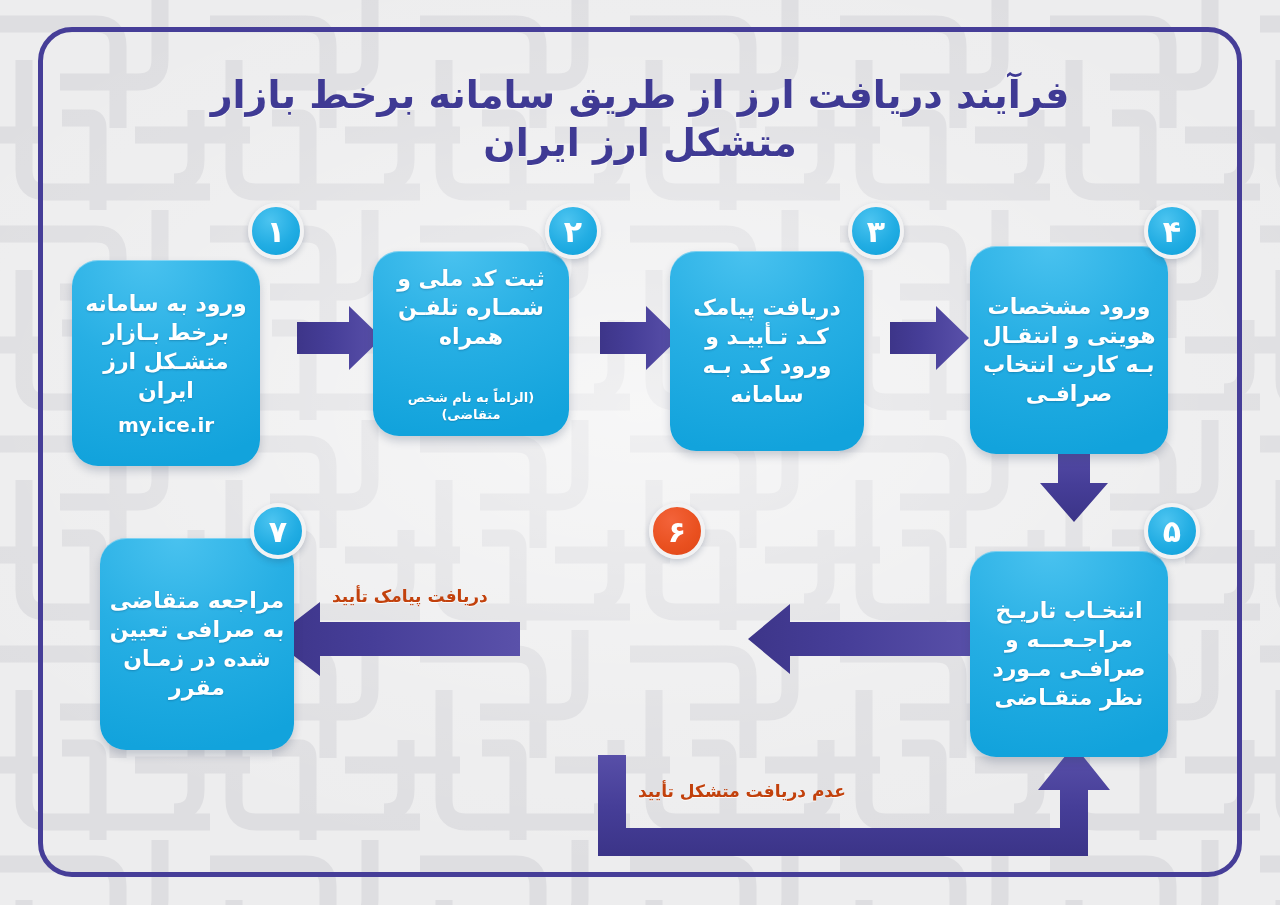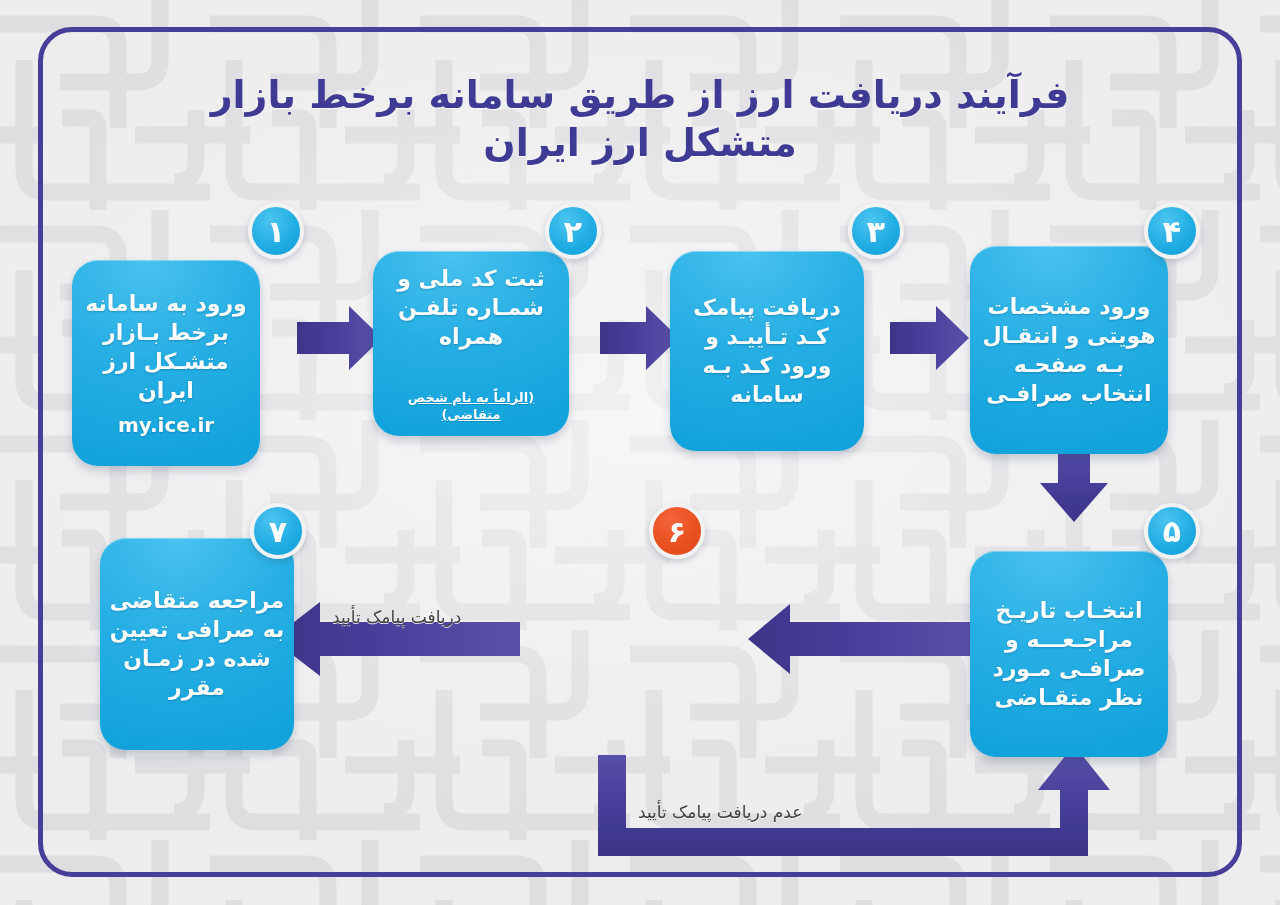--- a/index.html
+++ b/index.html
@@ -92,21 +92,20 @@
     text-shadow: 0 1px 2px rgba(0,60,100,0.30);
     width: 100%;
   }
   .box .sub {
     margin-top: 7px;
     font-size: 13px;
     font-weight: bold;
     line-height: 1.3;
     text-shadow: 0 1px 1px rgba(0,60,100,0.25);
     width: 100%;
-    text-decoration: underline;
   }
   .box .url {
     margin-top: 8px;
     font-size: 20px;
     font-weight: bold;
     direction: ltr;
     text-shadow: 0 1px 2px rgba(0,60,100,0.30);
   }
 
   
@@ -163,26 +162,25 @@
   }
 
   
   .arrow {
     position: absolute;
     z-index: 4;
   }
   .edge-label {
     position: absolute;
     z-index: 7;
-    color: #404040;
+    color: #c2410c;
     font-size: 17px;
-    font-weight: normal;
+    font-weight: bold;
     white-space: nowrap;
     text-shadow: 0 1px 0 rgba(255,255,255,0.8);
-    margin-top: 21px;
   }
 </style>
 </head>
 <body>
 
 <div id="stage">
 
   <svg id="bg-pattern" width="1280" height="905" viewBox="0 0 1280 905" aria-hidden="true">
     <defs>
       <pattern id="maze" x="0" y="0" width="210" height="210" patternUnits="userSpaceOnUse">
@@ -245,21 +243,21 @@
       <path d="M 520 622 L 320 622 L 320 602 L 272 639 L 320 676 L 320 656 L 520 656 Z" fill="url(#agh)"></path>
     </g>
 
     <g>
       <path d="M 607 760 L 607 836 L 1060 836 L 1060 790 L 1040 790 L 1074 748 L 1108 790 L 1088 790 L 1088 864 L 607 864 L 607 836 L 607 760 Z" fill="none"></path>
       <path d="M 598 755 L 626 755 L 626 828 L 1060 828 L 1060 790 L 1038 790 L 1074 745 L 1110 790 L 1088 790 L 1088 856 L 598 856 Z" fill="url(#agv)"></path>
     </g>
   </svg>
 
   <div class="edge-label" style="left:332px; top:586px;">دریافت پیامک تأیید</div>
-  <div class="edge-label" style="left:638px; top:781px;">عدم دریافت پیامک تأیید</div>
+  <div class="edge-label" style="left:638px; top:781px;">عدم دریافت متشکل تأیید</div>
 
   <div class="node" style="left:88px; top:260px; width:172px; height:186px;">
     <div class="box" style="width:100%; height:100%;">
       <div class="main">ورود به سامانه برخط بـازار متشـکل ارز ایران</div>
       <div class="url">my.ice.ir</div>
     </div>
   </div>
   <div class="badge blue" style="left:248px; top:203px;">۱</div>
 
   <div class="node" style="left:389px; top:251px; width:180px; height:165px;">
@@ -272,21 +270,21 @@
 
   <div class="node" style="left:686px; top:251px; width:178px; height:180px;">
     <div class="box" style="width:100%; height:100%;">
       <div class="main">دریافت پیامک کـد تـأییـد و ورود کـد بـه سامانه</div>
     </div>
   </div>
   <div class="badge blue" style="left:848px; top:203px;">۳</div>
 
   <div class="node" style="left:986px; top:246px; width:182px; height:188px;">
     <div class="box" style="width:100%; height:100%;">
-      <div class="main">ورود مشخصات هویتی و انتقـال بـه صفحـه انتخاب صرافـی</div>
+      <div class="main">ورود مشخصات هویتی و انتقـال بـه کارت انتخاب صرافـی</div>
     </div>
   </div>
   <div class="badge blue" style="left:1144px; top:203px;">۴</div>
 
   <div class="node" style="left:986px; top:545px; width:182px; height:186px;">
     <div class="box" style="width:100%; height:100%;margin-top:6px;">
       <div class="main">انتخـاب تاریـخ مراجـعـــه و صرافـی مـورد نظر متقـاضی</div>
     </div>
   </div>
   <div class="badge blue" style="left:1144px; top:503px;">۵</div>

